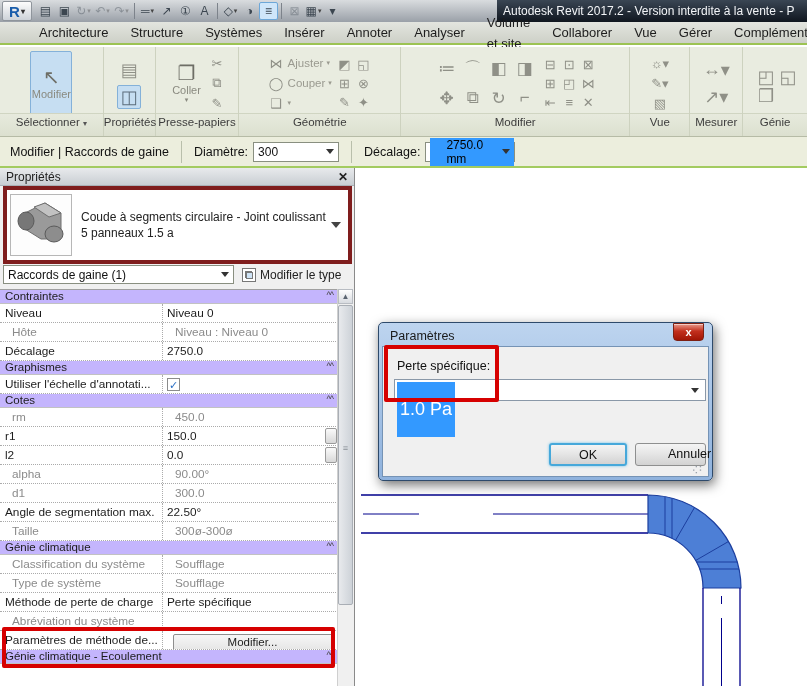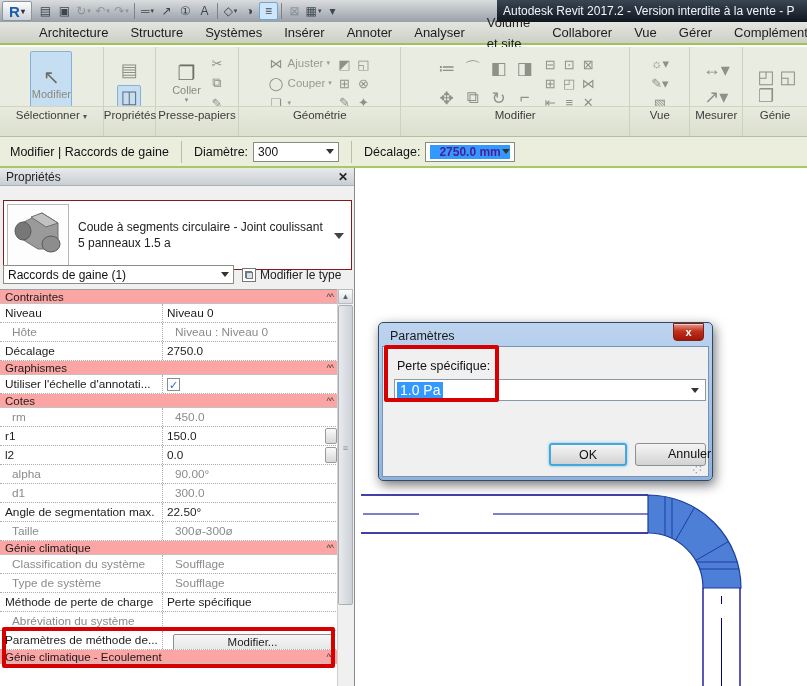--- a/index.html
+++ b/index.html
@@ -30,21 +30,21 @@
   .tabs-row { position:absolute; left:0; top:22px; width:807px; height:23px;
     background:linear-gradient(#e3e5df,#cdd0c7); border-bottom:2px solid #9cc353;
     display:flex; align-items:center; padding-left:28px; }
   .tab { padding:0 11px; font-size:13px; color:#1d1d1d; line-height:21px; cursor:default; }
   
   .ribbon { position:absolute; left:0; top:47px; width:807px; height:90px;
     background:#e9ece0; border-bottom:1px solid #b6bba6; display:flex; }
   .panel { position:relative; height:100%; border-right:1px solid #cdd2bf; }
   .panel-body { position:absolute; left:0; top:0; right:0; bottom:17px;
     display:flex; align-items:center; justify-content:center; gap:4px; }
-  .panel-label { position:absolute; left:0; right:0; bottom:0; height:30px;
+  .panel-label { position:absolute; left:0; right:0; bottom:0; height:23px;
     font-size:11.5px; color:#3c3c3c; text-align:center; line-height:16px;
     background:linear-gradient(#e7eadd,#dce0cf); border-top:1px solid #d0d5c2; }
   .panel-label .dd { font-size:8px; color:#555; }
   .big-btn { display:flex; flex-direction:column; align-items:center; justify-content:center;
     color:#6e6e66; }
   .big-btn .glyph { font-size:20px; line-height:22px; }
   .big-btn .cap { font-size:11px; color:#8a8a80; }
   .btn-highlight { background:#c6def2; border:1px solid #84b1d9; border-radius:2px; }
   .ricon { display:flex; align-items:center; justify-content:center; color:#8f9087;
     font-size:13px; width:17px; height:17px; }
@@ -60,46 +60,46 @@
   
   .options-bar { position:absolute; left:0; top:137px; width:807px; height:31px;
     background:#eceedd; border-bottom:2px solid #a3cb60; display:flex; align-items:center; }
   .ob-mode { margin-left:10px; color:#111; font-size:12.5px; }
   .ob-sep { width:1px; height:22px; background:#b9bfab; margin:0 12px; }
   .ob-label { font-size:12.5px; color:#111; margin-right:5px; }
   .combo { background:#fff; border:1px solid #898f80; height:20px; display:flex;
     align-items:center; padding-left:4px; position:relative; font-size:12px; color:#111; }
   .combo .arrow { position:absolute; right:4px; top:6px; width:0; height:0;
     border-left:4px solid transparent; border-right:4px solid transparent; border-top:5px solid #333; }
-  .sel-text { background:#3399ff; color:#4c1d95; padding:0 9px;font-weight:bold; }
+  .sel-text { background:#3399ff; color:#000000; padding:0 16px; }
   
   .palette { position:absolute; left:0; top:168px; width:355px; height:518px;
     background:#f0f0f0; border-right:1px solid #8a8a8a; }
   .pal-header { height:18px; background:linear-gradient(#e8eaec,#c9ced3);
     border-bottom:1px solid #aab0b6; display:flex; align-items:center; padding:0 6px;
     font-size:12px; color:#222; }
   .pal-header .close { margin-left:auto; font-size:12px; font-weight:bold; color:#222; }
-  .type-selector { position:absolute; left:3px; top:32px; width:349px; height:70px;
-    background:#fff; border:1px solid #7f1d1d; display:flex; align-items:center; }
+  .type-selector { position:absolute; left:3px; top:18px; width:349px; height:78px;
+    background:#fff; border:4px solid #7f1d1d; display:flex; align-items:center; }
   .thumb { width:62px; height:62px; margin-left:3px; border:1px solid #b7b7b7; background:#fdfdfd; }
   .ts-text { margin-left:9px; font-size:12px; color:#222; line-height:16px; width:250px; }
   .ts-arrow { position:absolute; right:7px; top:32px; width:0; height:0;
     border-left:5px solid transparent; border-right:5px solid transparent; border-top:6px solid #444; }
   .sel-row { position:absolute; left:3px; top:96px; width:349px; height:22px; display:flex; }
   .inst-combo { width:231px; height:19px; margin-top:1px; }
   .edit-type-btn { margin-left:6px; display:flex; align-items:center; gap:4px;
     font-size:12px; color:#222; padding:0 2px; }
   .edit-type-btn .icon { width:14px; height:14px; border:1px solid #777; position:relative; background:#fff; }
   .edit-type-btn .icon:before { content:""; position:absolute; left:2px; top:2px; width:5px; height:5px; border:1px solid #777; }
   .edit-type-btn .icon:after { content:""; position:absolute; right:2px; bottom:2px; width:5px; height:5px; border:1px solid #777; background:#cfe3f5; }
   
   .grid { position:absolute; left:0; top:121px; width:338px; bottom:0; background:#fff;
     overflow:hidden; border-top:1px solid #a0a0a0; }
-  .g-section { height:14px; background:#fca5a5; border-bottom:1px solid #c2c2c2;
-    display:flex; align-items:center; padding:0 5px; font-size:11.5px; color:#1c1c1c; }
+  .g-section { height:14px; background:#c4b5fd; border-bottom:1px solid #c2c2c2;
+    display:flex; padding:0 5px; font-size:11.5px; color:#1c1c1c; }
   .g-section .chev { margin-left:auto; font-size:9px; color:#444; letter-spacing:-1px; }
   .g-row { height:19px; display:flex; border-bottom:1px dotted #ababab; background:#fff; }
   .g-label { width:163px; padding:2px 0 0 5px; font-size:11.8px; color:#1c1c1c;
     border-right:1px dotted #ababab; white-space:nowrap; overflow:hidden; }
   .g-value { flex:1; padding:2px 0 0 4px; font-size:11.8px; color:#1c1c1c;
     white-space:nowrap; overflow:hidden; position:relative; }
   .g-row.disabled .g-label, .g-row.disabled .g-value { color:#8b8b8b;padding-left:12px; }
   .g-check { width:13px; height:13px; border:1px solid #8b8b8b; background:#fff; margin-top:1px;
     font-size:11px; line-height:12px; text-align:center; color:#2a6fc4; }
   .g-btn { display:block; margin:1px auto 0 auto; width:160px; height:26px;
@@ -125,22 +125,22 @@
     font-size:12.5px; color:#1a1a1a;text-align:center; }
   .dlg-close { position:absolute; right:8px; top:0px; width:31px; height:18px;
     background:linear-gradient(#e99a8c,#c22f1d 45%,#a01505); border:1px solid #7c2013;
     border-radius:0 0 4px 4px; color:#fff; font-weight:bold; font-size:11px;
     text-align:center; line-height:17px; box-shadow:inset 0 1px 0 rgba(255,255,255,.5); }
   .dlg-body { position:absolute; left:3px; right:3px; top:23px; bottom:3px;
     background:#f0f0f0; border:1px solid #7593b5; }
   .dlg-field-label { position:absolute; left:14px; top:12px; font-size:12.5px; color:#111; }
   .dlg-combo { position:absolute; left:11px; top:32px; width:312px; height:22px;
     background:#fff; border:1px solid #8a98a8; }
-  .dlg-combo .val { position:absolute; left:2px; top:2px; font-size:14px;
-    background:#3399ff; color:#fff; padding:0 3px; }
+  .dlg-combo .val { position:absolute; left:2px; top:2px; font-size:18px;
+    background:#3399ff; color:#fff; padding:17px 3px; }
   .dlg-combo .arrow { position:absolute; right:6px; top:8px; width:0; height:0;
     border-left:4px solid transparent; border-right:4px solid transparent; border-top:5px solid #333; }
   .dlg-btn { position:absolute; top:96px; height:23px; font-size:12.5px; color:#111;
     background:linear-gradient(#f4f4f4,#e6e6e6 45%,#d2d2d2); border:1px solid #8e8f8f;
     border-radius:3px; text-align:center; line-height:21px; }
   .dlg-btn.ok { left:166px; width:78px; border:2px solid #46a8da; box-shadow:0 0 3px #6cc1ea; }
   .dlg-btn.cancel { left:252px; width:71px;padding-left:32px; }
   .dlg-grip { position:absolute; right:3px; bottom:2px; font-size:9px; color:#9aa2ab; line-height:6px; }
   
   .annot { position:absolute; border:4px solid #d60000; border-radius:2px; z-index:60; }

